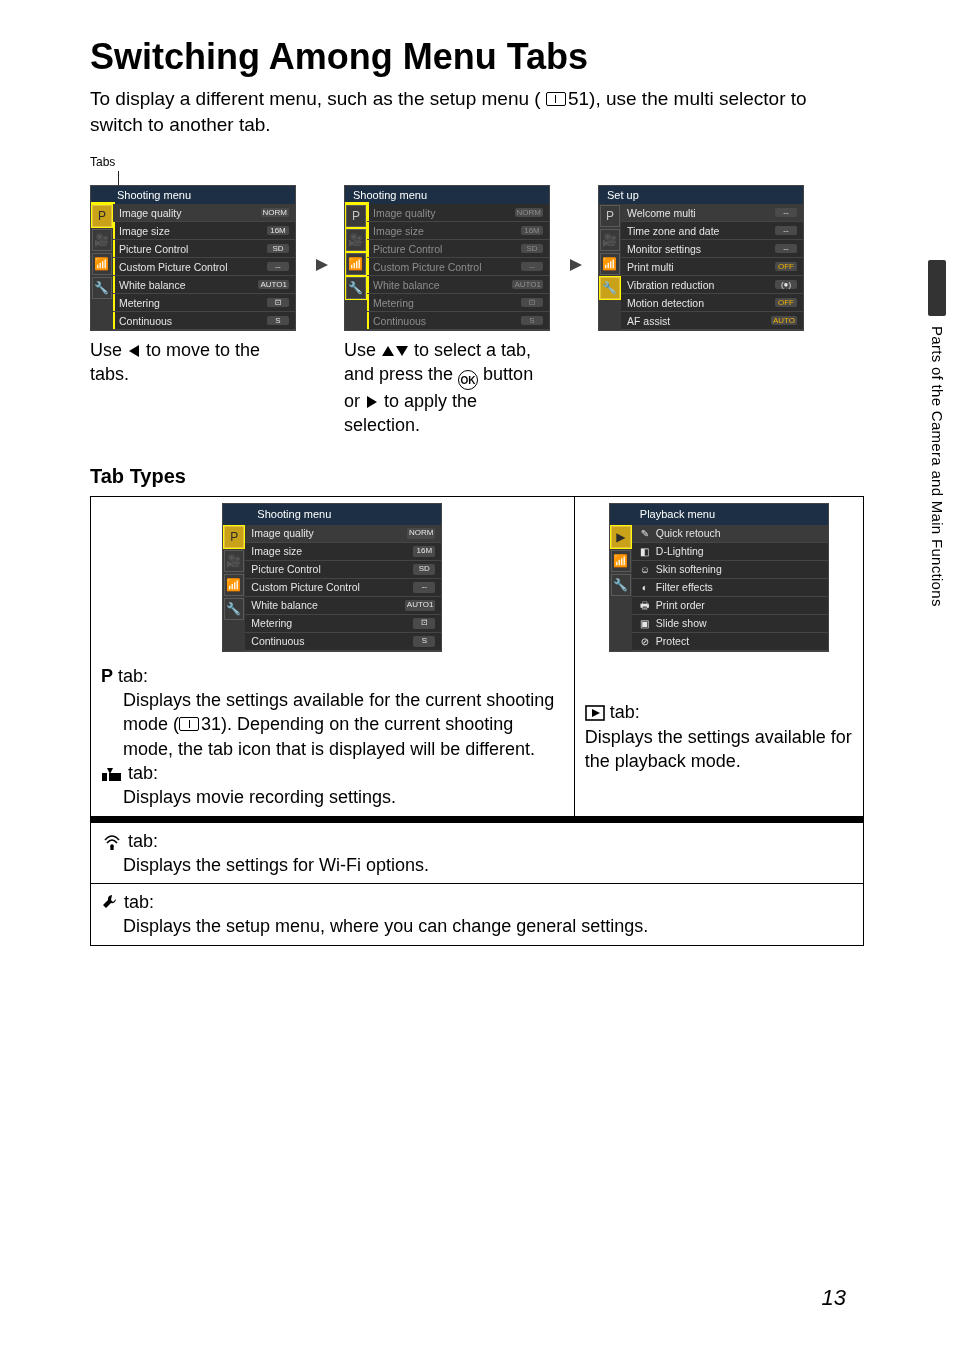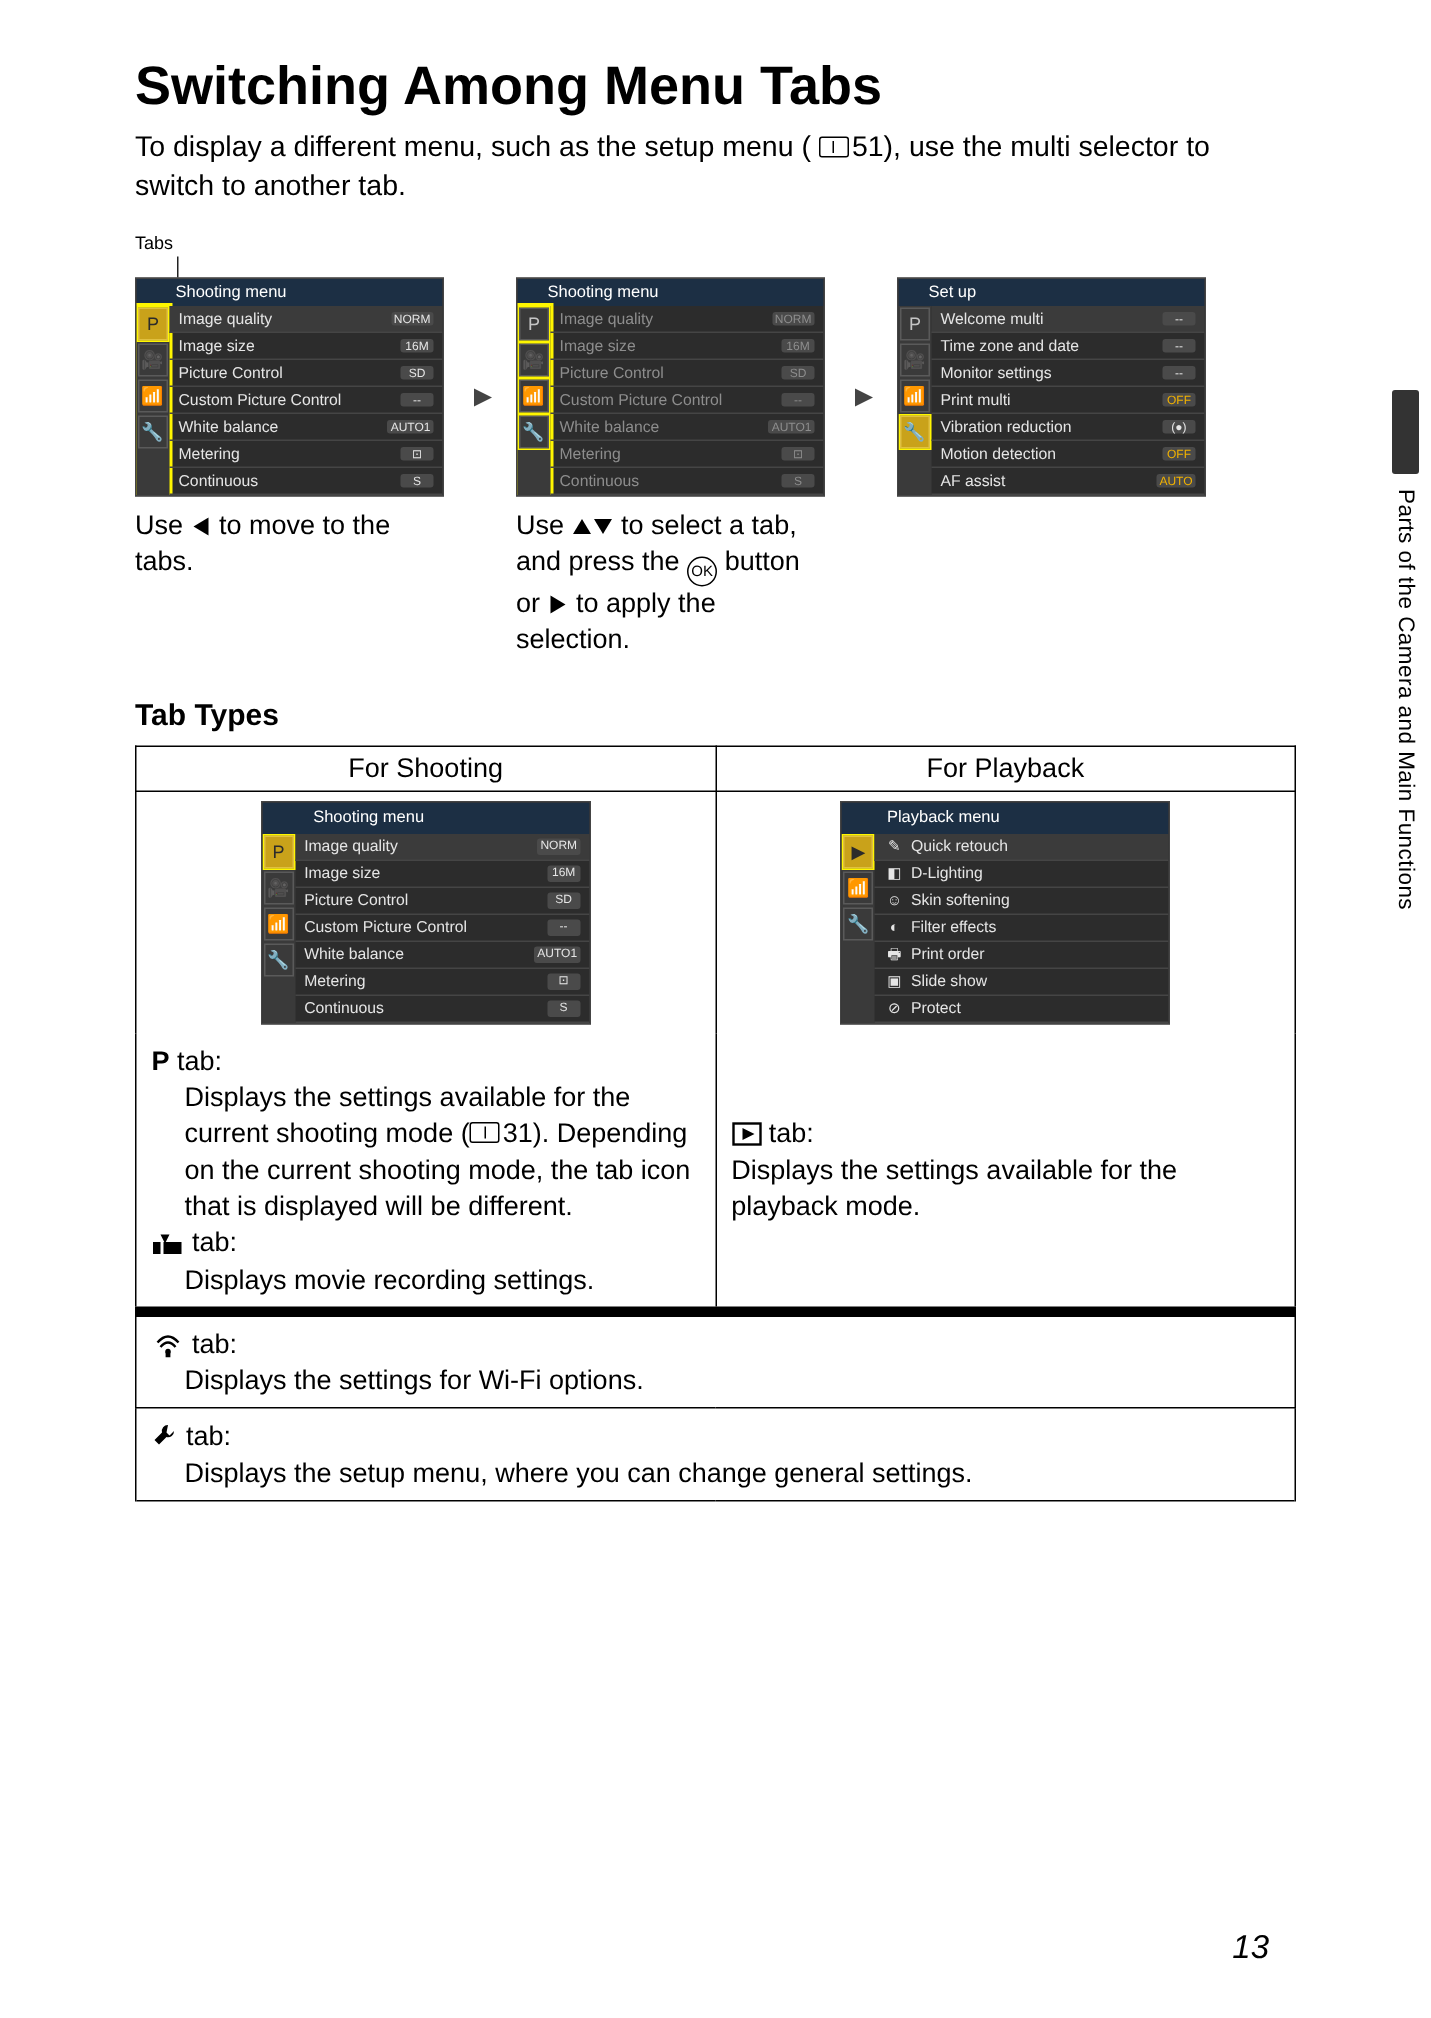--- a/index.html
+++ b/index.html
@@ -40,21 +40,21 @@
     background: #2c2c2c;
     border: 1px solid #444;
     overflow: hidden;
     position: relative;
   }
   .camscreen.faded .mrow, .camscreen.faded .mrow .value { color:#8d8d8d; }
   .cam-title {
     background: #1c2f44;
     color: #fff;
     font-size: 11px;
-    padding: 3px 20px;
+    padding: 3px 8px;
   }
   .cam-body { display:flex; }
   .tabcol {
     width: 22px;
     display:flex; flex-direction:column;
     background:#3a3a3a;
   }
   .tabicon {
     height: 22px;
     display:flex; align-items:center; justify-content:center;
@@ -111,21 +111,21 @@
   .indent { padding-left: 22px; }
   .tabname { font-weight:700; }
   .manual-icon {
     display:inline-flex; width:20px; height:14px; border:1.5px solid #000;
     border-radius:2px; vertical-align:-1px; position:relative; margin-right:2px;
   }
   .manual-icon::after { content:""; position:absolute; left:3px; top:2px; right:3px; bottom:2px;
     background: linear-gradient(#000,#000) center/1px 100% no-repeat; }
   .ok-btn {
     display:inline-flex; width:20px; height:20px; border:1.5px solid #000; border-radius:50%;
-    align-items:center; justify-content:center; font-size:10px; font-weight:400;
+    align-items:center; justify-content:center; font-size:10px; font-weight:700;
     vertical-align:-4px;
   }
   .sidebar-tab {
     position:absolute; right:0; top:260px; width:34px; height:470px;
     display:flex; flex-direction:column; align-items:center;
   }
   .sidebar-dark { width:18px; height:56px; background:#333; border-radius:2px; }
   .sidebar-text {
     writing-mode: vertical-rl;
     font-size: 15px;
@@ -316,24 +316,20 @@
         </div>
       </div>
     </div>
   </div>
 </div>
 
 <div class="subhead">Tab Types</div>
 
 <table class="types">
   <tbody>
-      <tr>
-    <th>For Shooting</th>
-    <th>For Playback</th>
-  </tr>
   <tr class="row-imgs">
     <td>
       <div class="cell-screen-wrap">
         <div class="camscreen" style="width:220px;">
           <div class="cam-title" style="padding-left:34px;">Shooting menu</div>
           <div class="cam-body">
             <div class="tabcol">
               <div class="tabicon yellow">P</div>
               <div class="tabicon">🎥</div>
               <div class="tabicon">📶</div>

